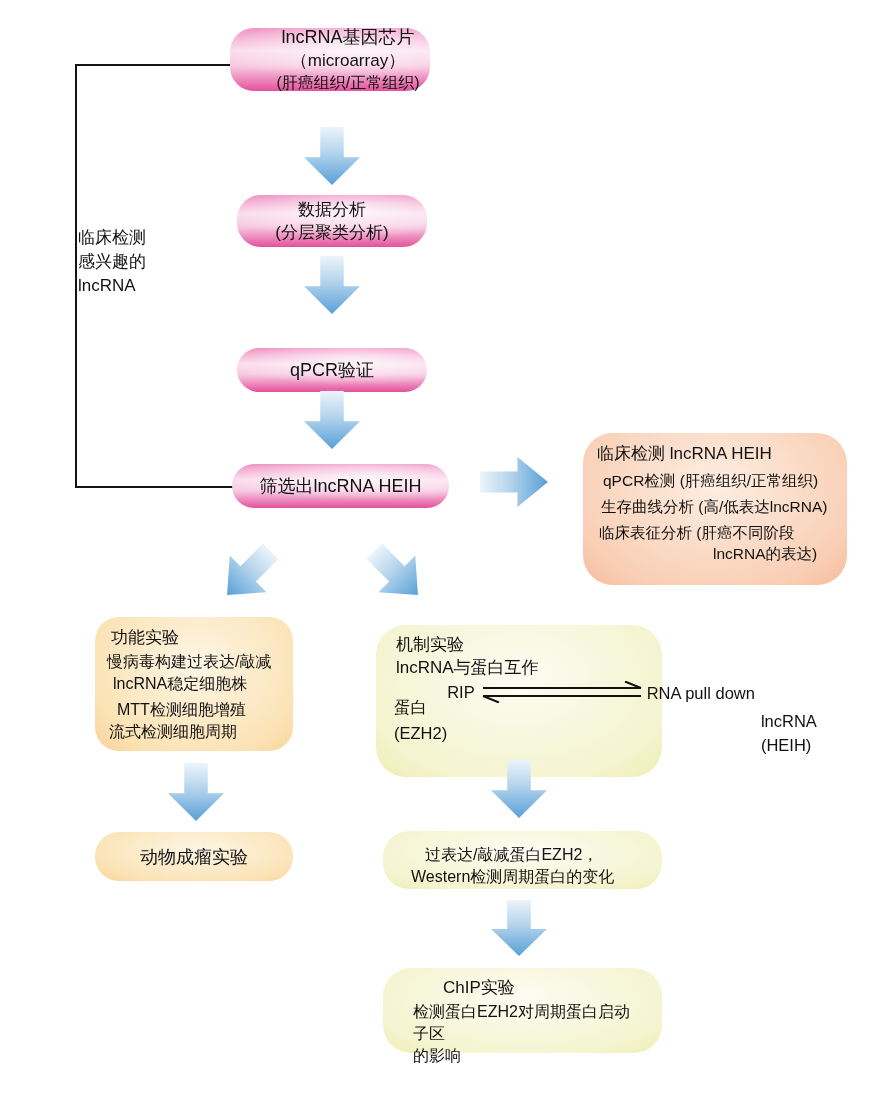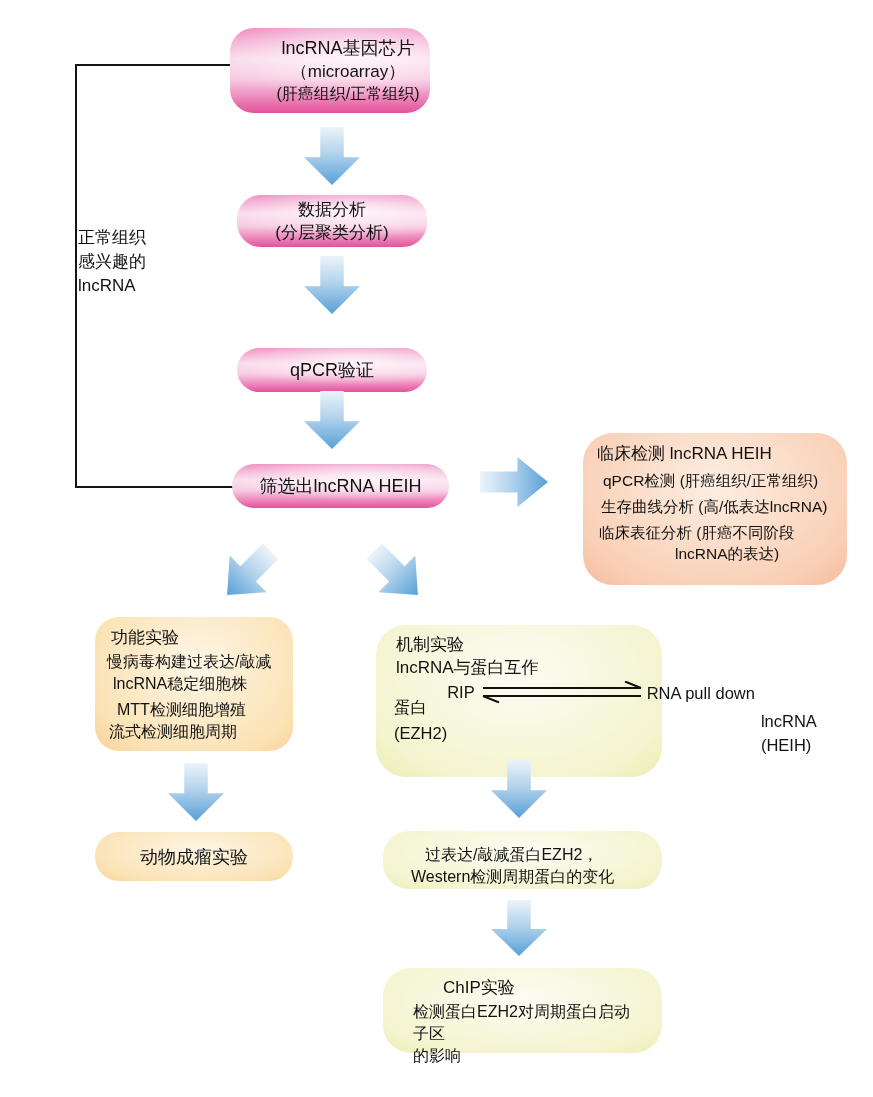--- a/index.html
+++ b/index.html
@@ -39,26 +39,26 @@
 </head>
 <body>
 
 <div id="canvas">
 
   <div class="line" style="left:75px;top:64px;width:2px;height:424px;"></div>
   <div class="line" style="left:75px;top:64px;width:156px;height:2px;"></div>
   <div class="line" style="left:75px;top:486px;width:158px;height:2px;"></div>
 
   <div id="loop-label">
-    <div>正常组织</div>
+    <div>临床检测</div>
     <div>感兴趣的</div>
     <div>lncRNA</div>
   </div>
 
-  <div class="box pill pink ctr" style="left:230px;top:28px;width:200px;height:85px;padding-left:36px;">
+  <div class="box pill pink ctr" style="left:230px;top:28px;width:200px;height:63px;padding-left:36px;">
     <div class="t18">lncRNA基因芯片</div>
     <div class="t17">（microarray）</div>
     <div class="t16">(肝癌组织/正常组织)</div>
   </div>
 
   <div class="arrow-v" style="left:304px;top:127px;width:56px;height:58px;"></div>
 
   <div class="box pill pink ctr" style="left:237px;top:195px;width:190px;height:52px;">
     <div class="t17">数据分析</div>
     <div class="t17">(分层聚类分析)</div>
@@ -76,21 +76,21 @@
     <div class="t18">筛选出lncRNA HEIH</div>
   </div>
 
   <div class="arrow-r" style="left:480px;top:457px;width:68px;height:50px;"></div>
 
   <div class="box salmon" style="left:583px;top:433px;width:264px;height:152px;border-radius:30px;padding:9px 12px;">
     <div class="t17" style="margin-left:2px;">临床检测 lncRNA HEIH</div>
     <div class="t15 cl-line" style="margin-left:8px;">qPCR检测 (肝癌组织/正常组织)</div>
     <div class="t15 cl-line" style="margin-left:6px;">生存曲线分析 (高/低表达lncRNA)</div>
     <div class="t15 cl-line" style="margin-left:4px;">临床表征分析 (肝癌不同阶段</div>
-    <div class="t15" style="margin-left:80px;">lncRNA的表达)</div>
+    <div class="t15" style="margin-left:118px;">lncRNA的表达)</div>
   </div>
 
   <div class="arrow-v" style="left:223px;top:542px;width:52px;height:62px;transform:rotate(45deg);"></div>
   <div class="arrow-v" style="left:370px;top:542px;width:52px;height:62px;transform:rotate(-45deg);"></div>
 
   <div class="box orange" style="left:95px;top:617px;width:198px;height:134px;border-radius:24px;padding:9px 12px;">
     <div class="t17" style="margin-left:4px;">功能实验</div>
     <div class="t16" style="margin-top:2px;">慢病毒构建过表达/敲减</div>
     <div class="t16" style="margin-left:6px;">lncRNA稳定细胞株</div>
     <div class="t16" style="margin-left:10px;margin-top:4px;">MTT检测细胞增殖</div>

